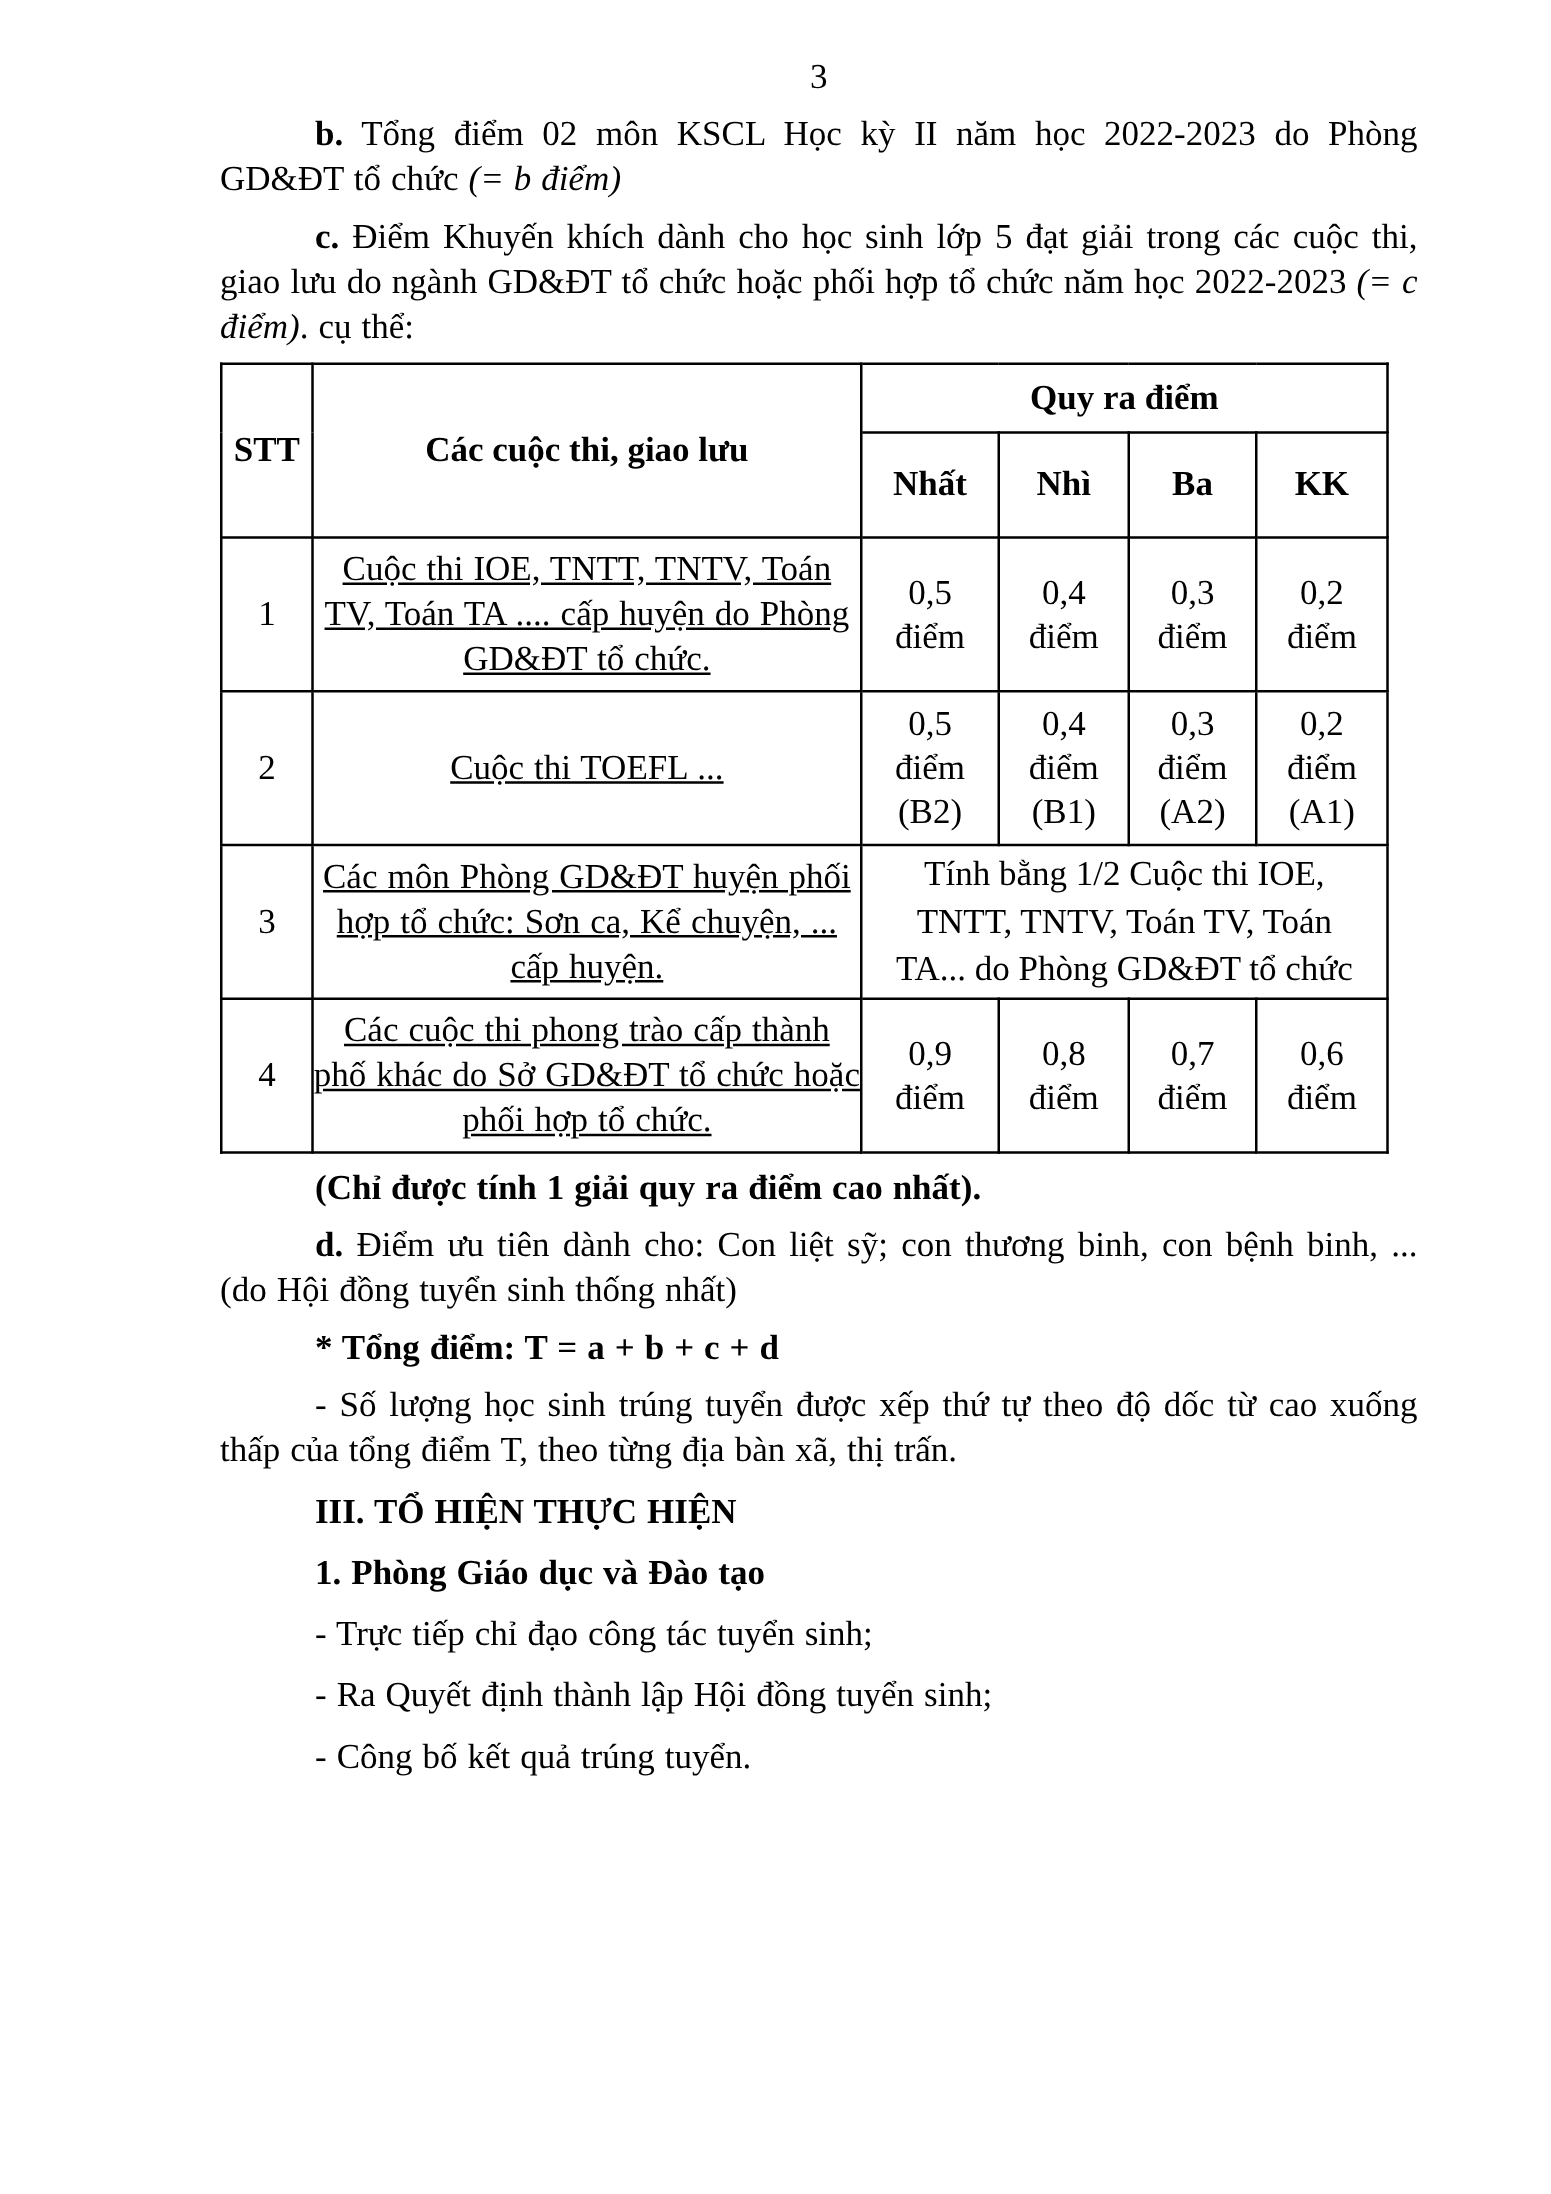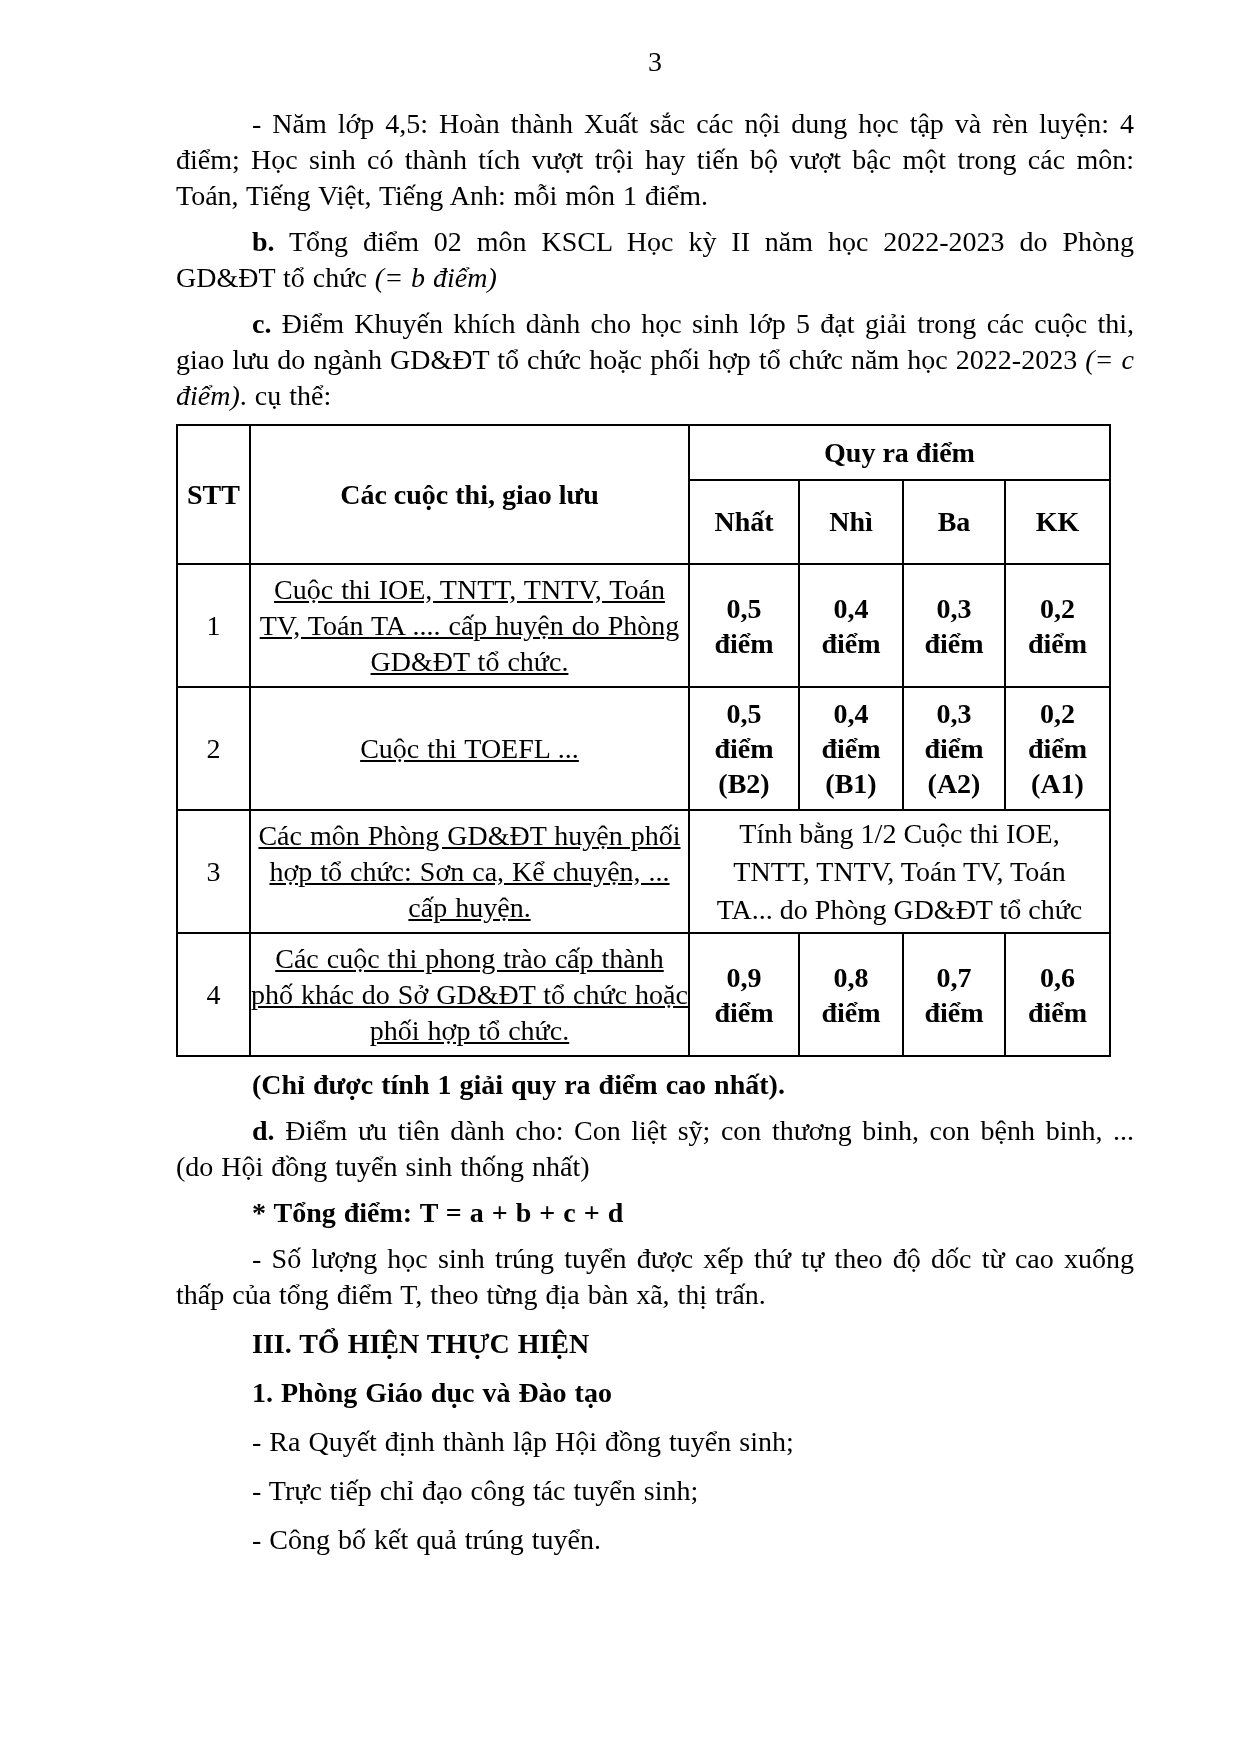--- a/index.html
+++ b/index.html
@@ -80,39 +80,37 @@
     padding: 6px 10px 6px 14px;
     line-height: 36px;
     word-spacing: 1px;
     text-decoration: underline;
   }
   td.c-score {
     text-align: center;
     vertical-align: middle;
     line-height: 35px;
     white-space: pre-line;
-    font-weight: bold;
   }
   td.c-merged {
     text-align: center;
     vertical-align: middle;
     line-height: 38px;
     white-space: pre-line;
     border-radius: 25px;
   }
   tr.body-row td { height: 121px; }
 </style>
 </head>
 <body>
 
 <div class="page">
 
   <div class="page-number">3</div>
 
-  <p class="para first">- Năm lớp 4,5: Hoàn thành Xuất sắc các nội dung học tập và rèn luyện: 4 điểm; Học sinh có thành tích vượt trội hay tiến bộ vượt bậc một trong các môn: Toán, Tiếng Việt, Tiếng Anh: mỗi môn 1 điểm.</p>
 
   <p class="para"><span class="run-bold">b.</span><span> Tổng điểm 02 môn KSCL Học kỳ II năm học 2022-2023 do Phòng GD&amp;ĐT tổ chức </span><span class="run-italic">(= b điểm)</span></p>
 
   <p class="para"><span class="run-bold">c.</span><span> Điểm Khuyến khích dành cho học sinh lớp 5 đạt giải trong các cuộc thi, giao lưu do ngành GD&amp;ĐT tổ chức hoặc phối hợp tổ chức năm học 2022-2023 </span><span class="run-italic">(= c điểm)</span><span>. cụ thể:</span></p>
 
   <table class="score-table">
     <colgroup>
       <col style="width:73px">
       <col style="width:439px">
       <col style="width:110px">
@@ -189,19 +187,19 @@
   <p class="para"><span class="run-bold">d.</span><span> Điểm ưu tiên dành cho: Con liệt sỹ; con thương binh, con bệnh binh, ... (do Hội đồng tuyển sinh thống nhất)</span></p>
 
   <p class="para bold">* Tổng điểm: T = a + b + c + d</p>
 
   <p class="para">- Số lượng học sinh trúng tuyển được xếp thứ tự theo độ dốc từ cao xuống thấp của tổng điểm T, theo từng địa bàn xã, thị trấn.</p>
 
   <p class="para bold spaced">III. TỔ HIỆN THỰC HIỆN</p>
 
   <p class="para bold spaced">1. Phòng Giáo dục và Đào tạo</p>
 
+  <p class="para spaced">- Trực tiếp chỉ đạo công tác tuyển sinh;</p>
+
   <p class="para spaced">- Ra Quyết định thành lập Hội đồng tuyển sinh;</p>
 
-  <p class="para spaced">- Trực tiếp chỉ đạo công tác tuyển sinh;</p>
-
   <p class="para spaced">- Công bố kết quả trúng tuyển.</p>
 
 </div>
 
 </body></html>

